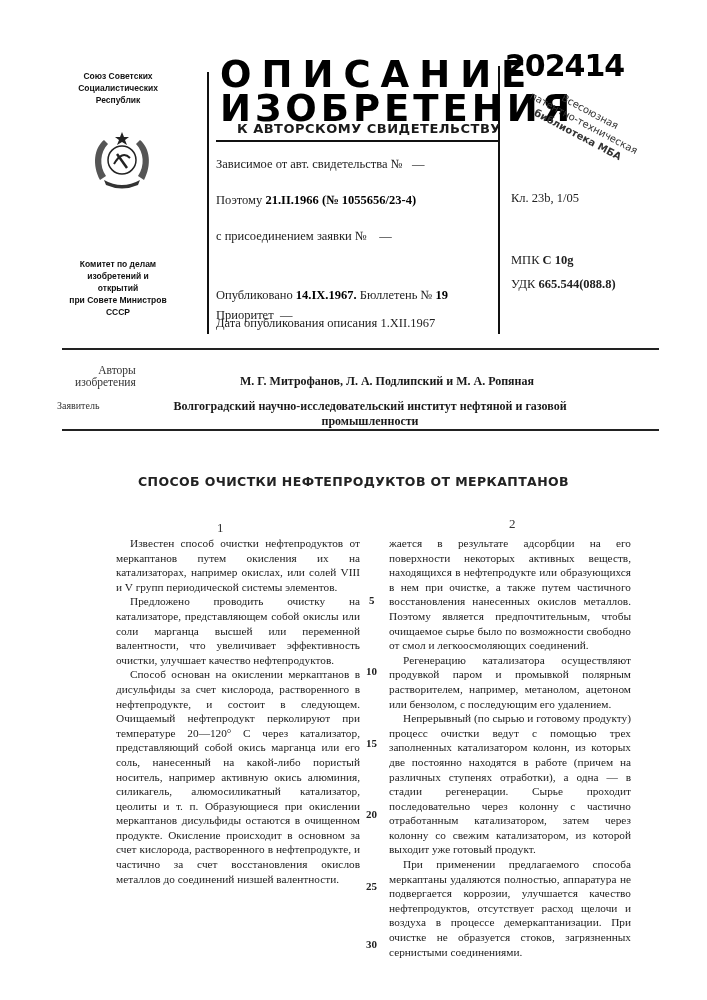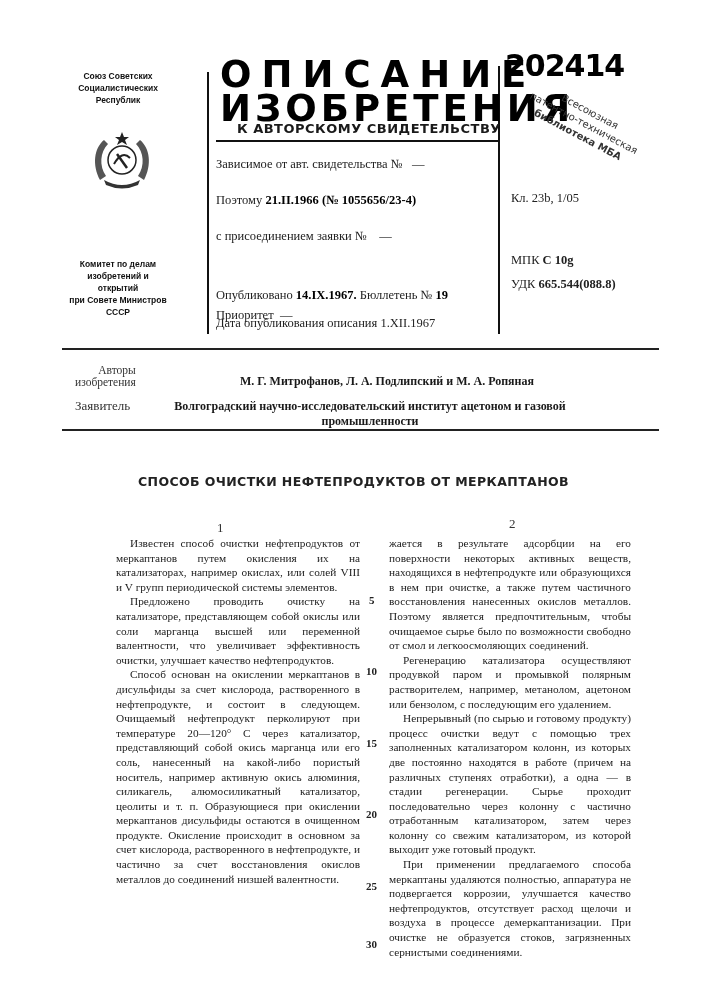--- a/index.html
+++ b/index.html
@@ -109,23 +109,23 @@
 </div>
 
 <div class="hrule" style="top:348px;"></div>
 
 <div class="abs lbl" style="left:75px; top:364px;text-align:right;">
   <div>Авторы</div>
   <div>изобретения</div>
 </div>
 <div class="abs authors" style="left:240px; top:374px;">М. Г. Митрофанов, Л. А. Подлипский и М. А. Ропяная</div>
 
-<div class="abs lbl" style="left:75px; top:400px; font-size:13px;">Заявитель</div>
+<div class="abs lbl" style="left:57px; top:400px; font-size:10px;">Заявитель</div>
 <div class="abs authors" style="left:160px; top:399px; width:420px; text-align:center;">
-  <div>Волгоградский научно-исследовательский институт ацетоном и газовой</div>
+  <div>Волгоградский научно-исследовательский институт нефтяной и газовой</div>
   <div>промышленности</div>
 </div>
 
 <div class="hrule" style="top:429px;"></div>
 
 <div id="doc-title" class="abs">СПОСОБ ОЧИСТКИ НЕФТЕПРОДУКТОВ ОТ МЕРКАПТАНОВ</div>
 
 <div class="abs colnum" style="left:217px; top:520px;">1</div>
 <div class="abs colnum" style="left:509px; top:516px;">2</div>
 

